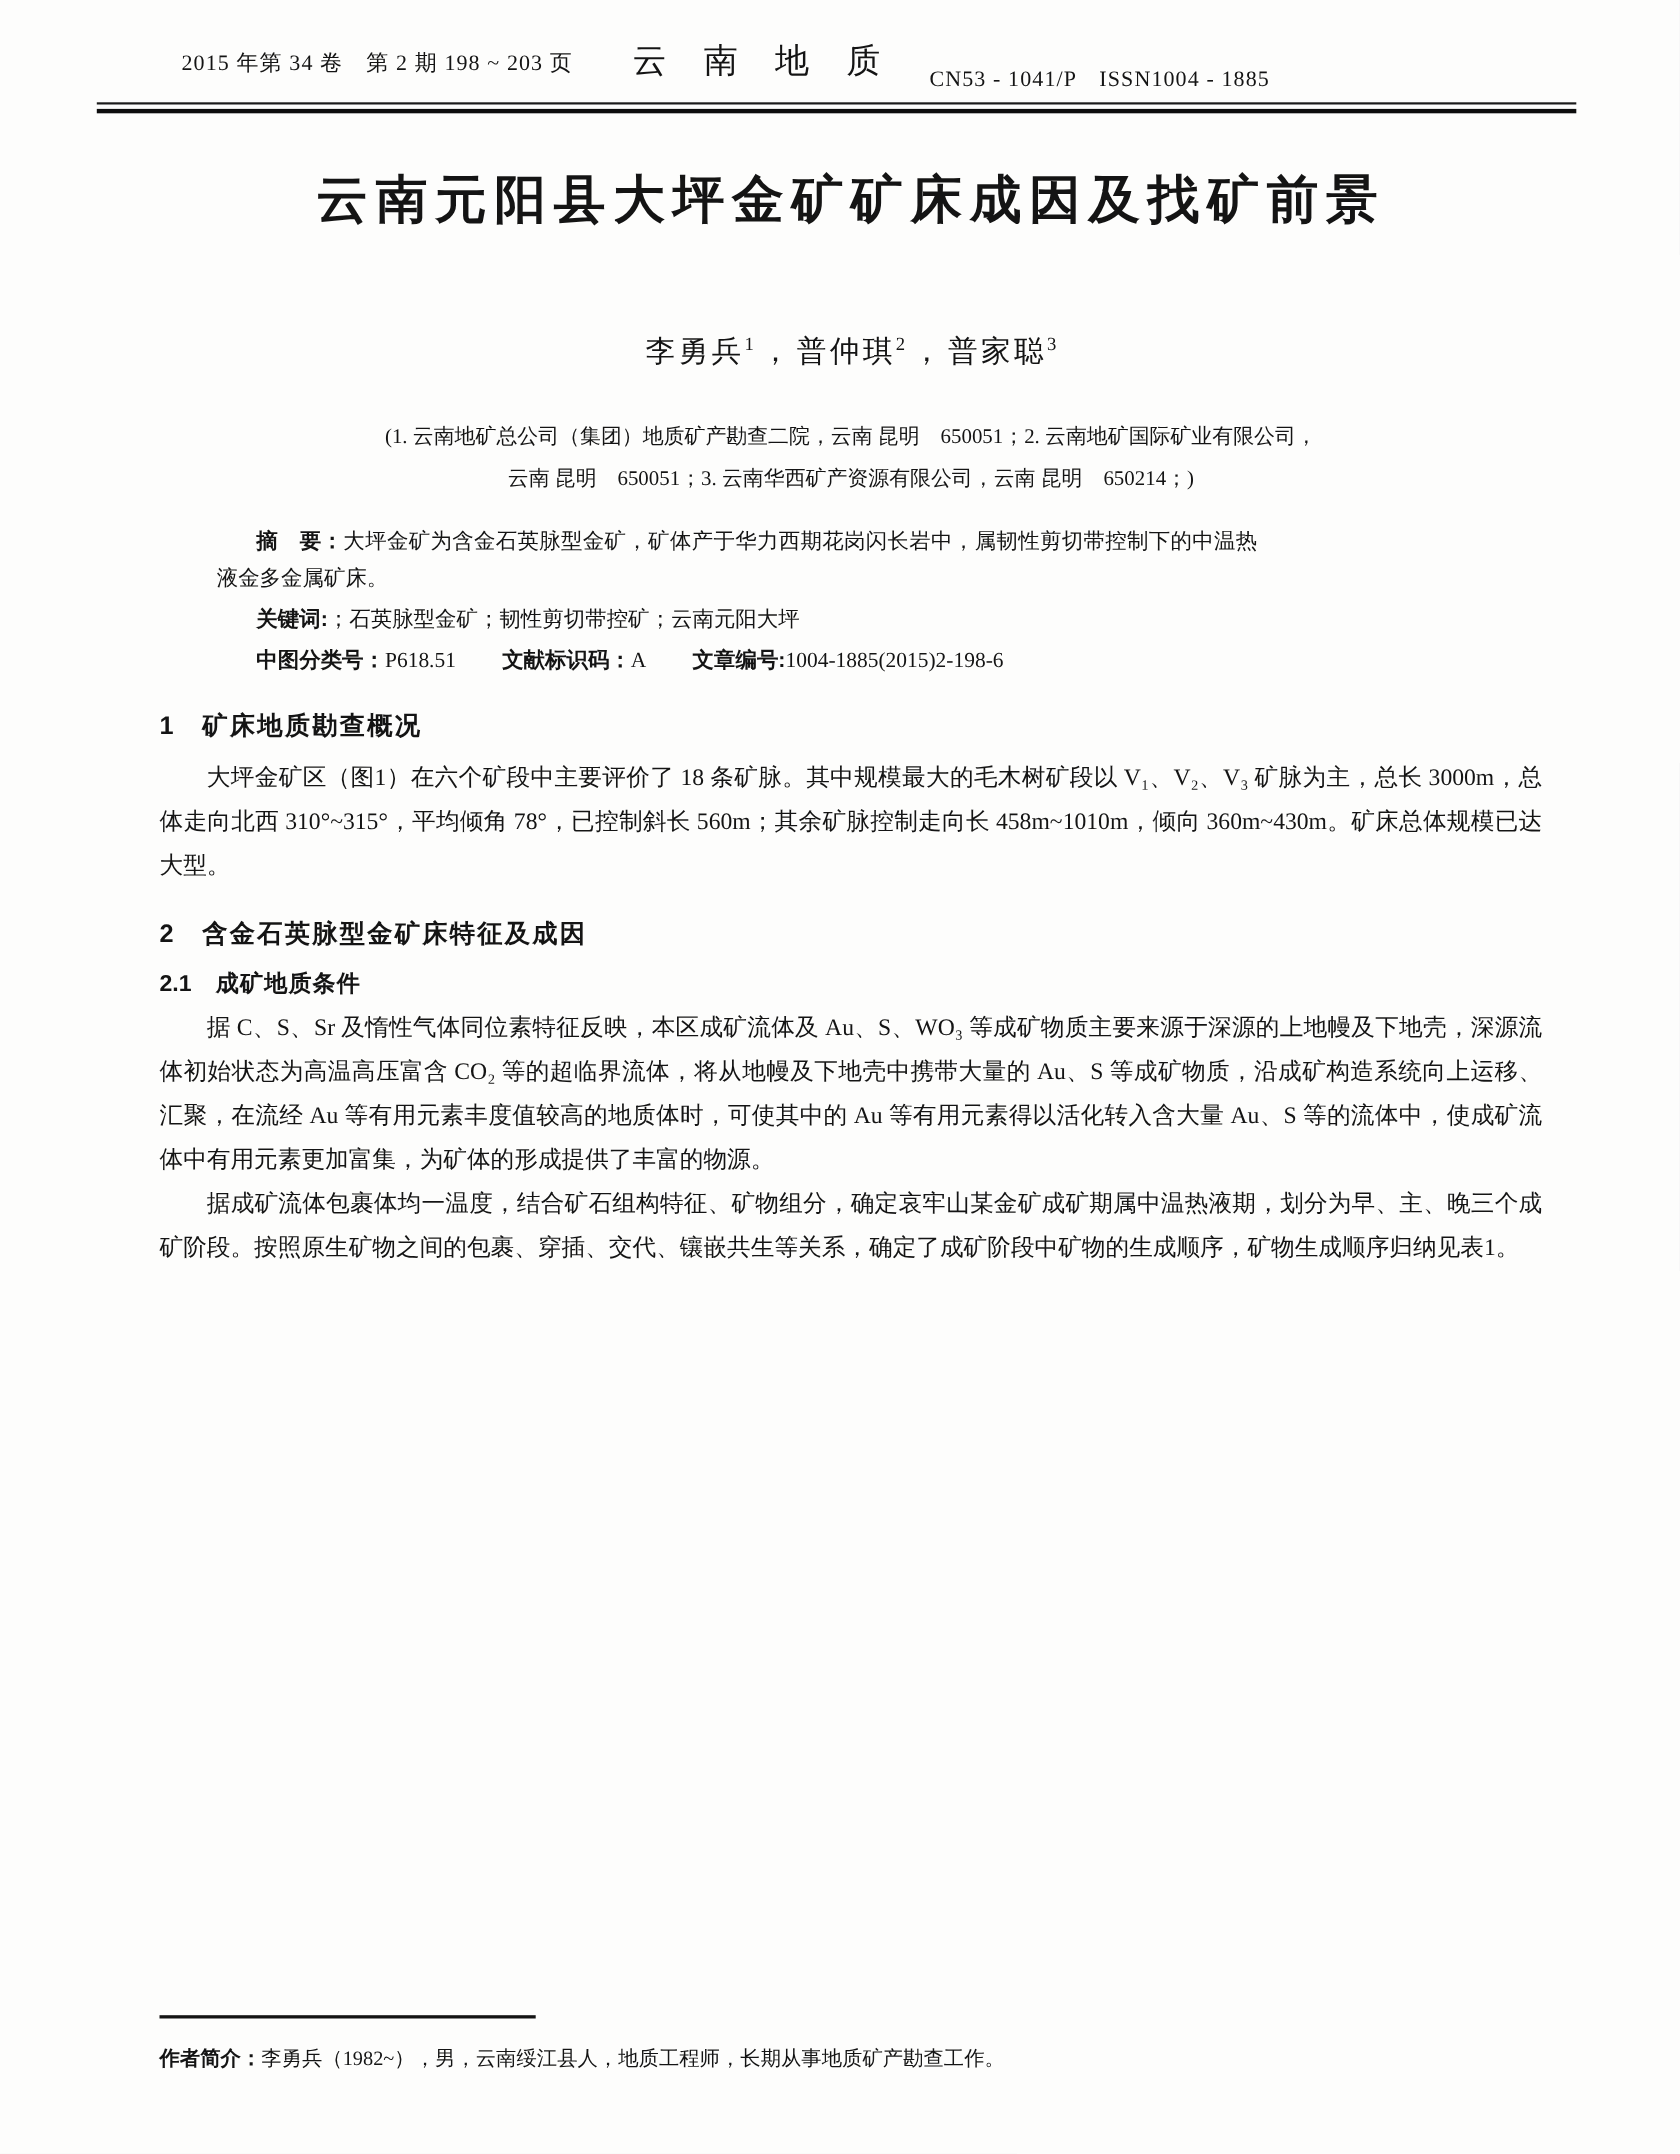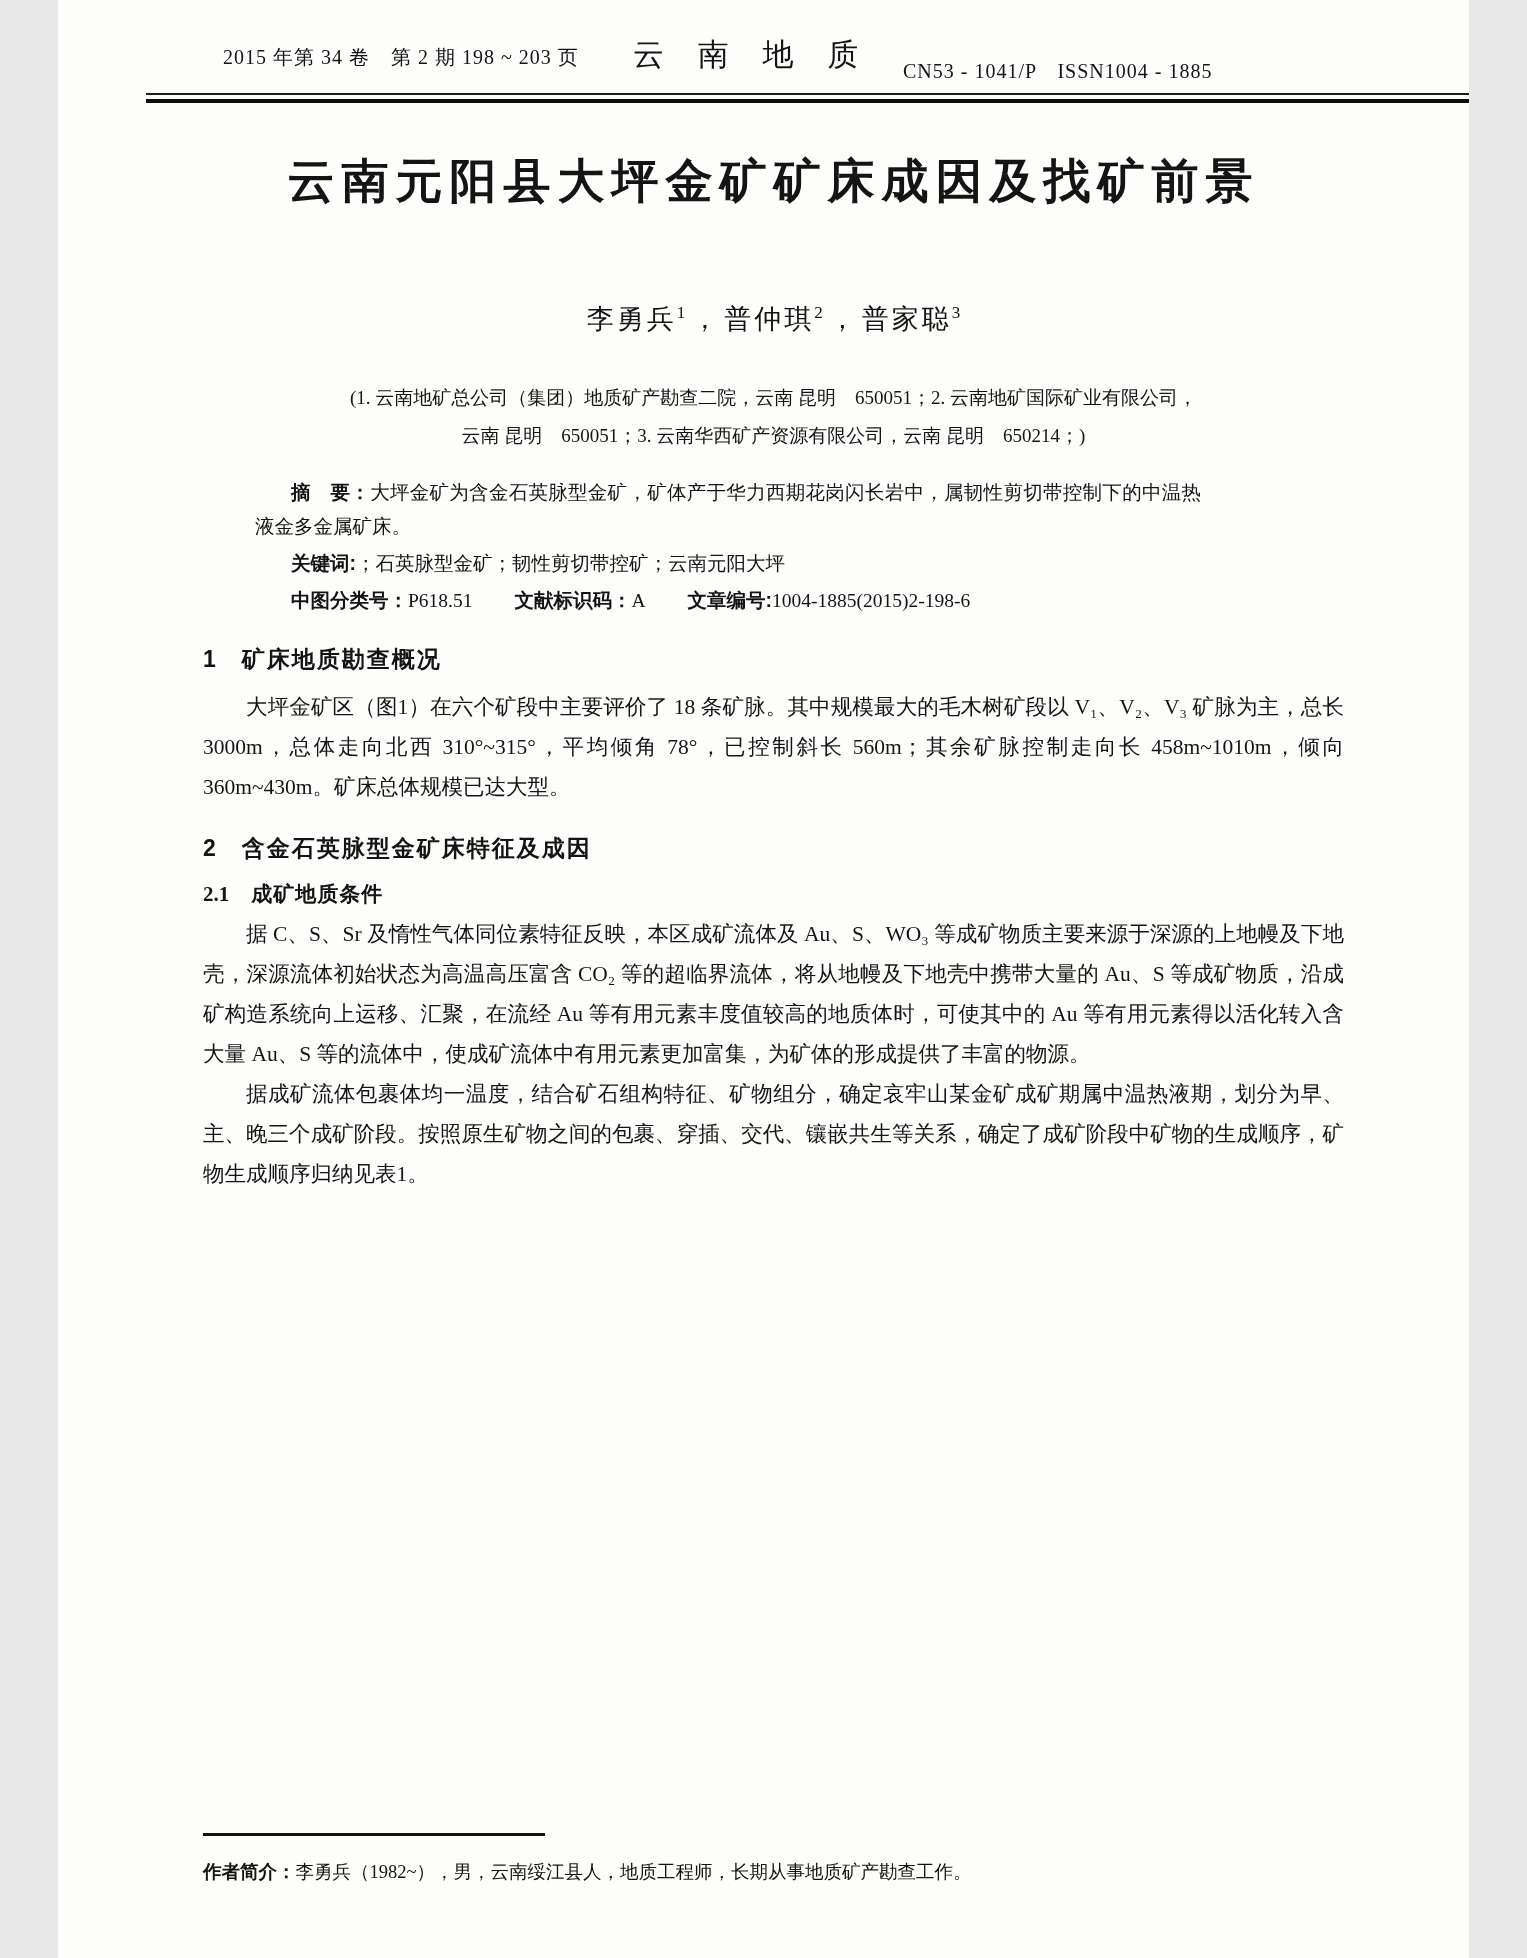--- a/index.html
+++ b/index.html
@@ -2,21 +2,21 @@
 <html><head>
 <meta charset="utf-8">
 <style>
   html, body { margin: 0; padding: 0; }
   body {
     background: #e8e8e8;
     font-family: "Liberation Serif", "DejaVu Serif", serif;
   }
   .page {
     position: relative;
-    width: 1411px;
+    width: 1527px;
     height: 1958px;
     margin: 0 auto;
     background: #fdfdfc;
     color: #141414;
     overflow: hidden;
   }
   
   .jheader {
     position: relative;
     height: 96px;
@@ -98,21 +98,21 @@
     font-size: 23px;
     font-weight: 700;
     font-family: "Liberation Sans", "DejaVu Sans", sans-serif;
     letter-spacing: 2px;
   }
   .sec-h1 .sec-num { margin-right: 26px; letter-spacing: 0; }
   .sec-h2 {
     margin: 16px 0 6px 0;
     font-size: 21px;
     font-weight: 700;
-    font-family: Liberation Serif, serif;
+    font-family: Liberation Sans, sans-serif;
     letter-spacing: 1px;
   }
   .sec-h2 .sec-num { margin-right: 22px; letter-spacing: 0; }
 
   
   .footnote {
     position: absolute;
     left: 145px;
     bottom: 66px;
     width: 1257px;

